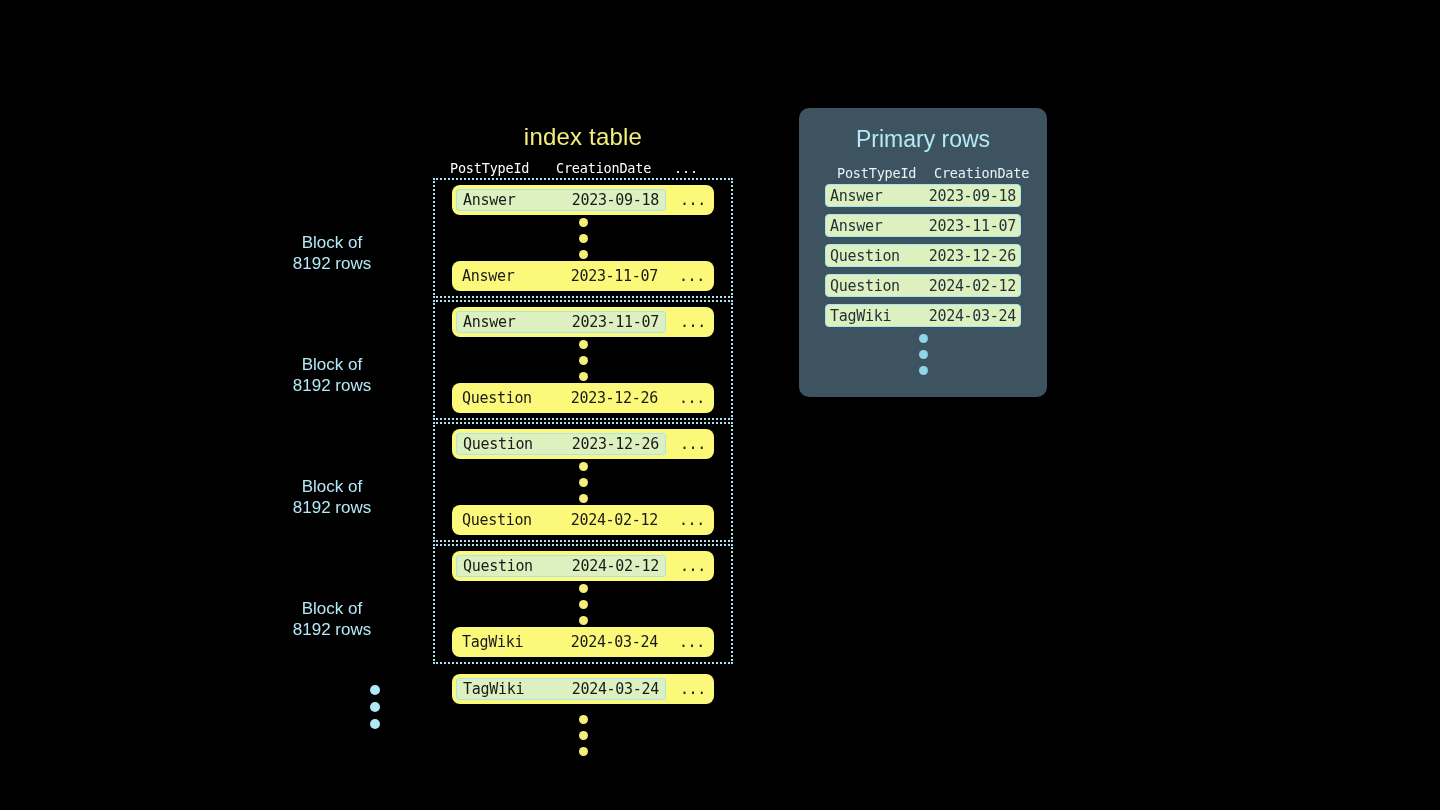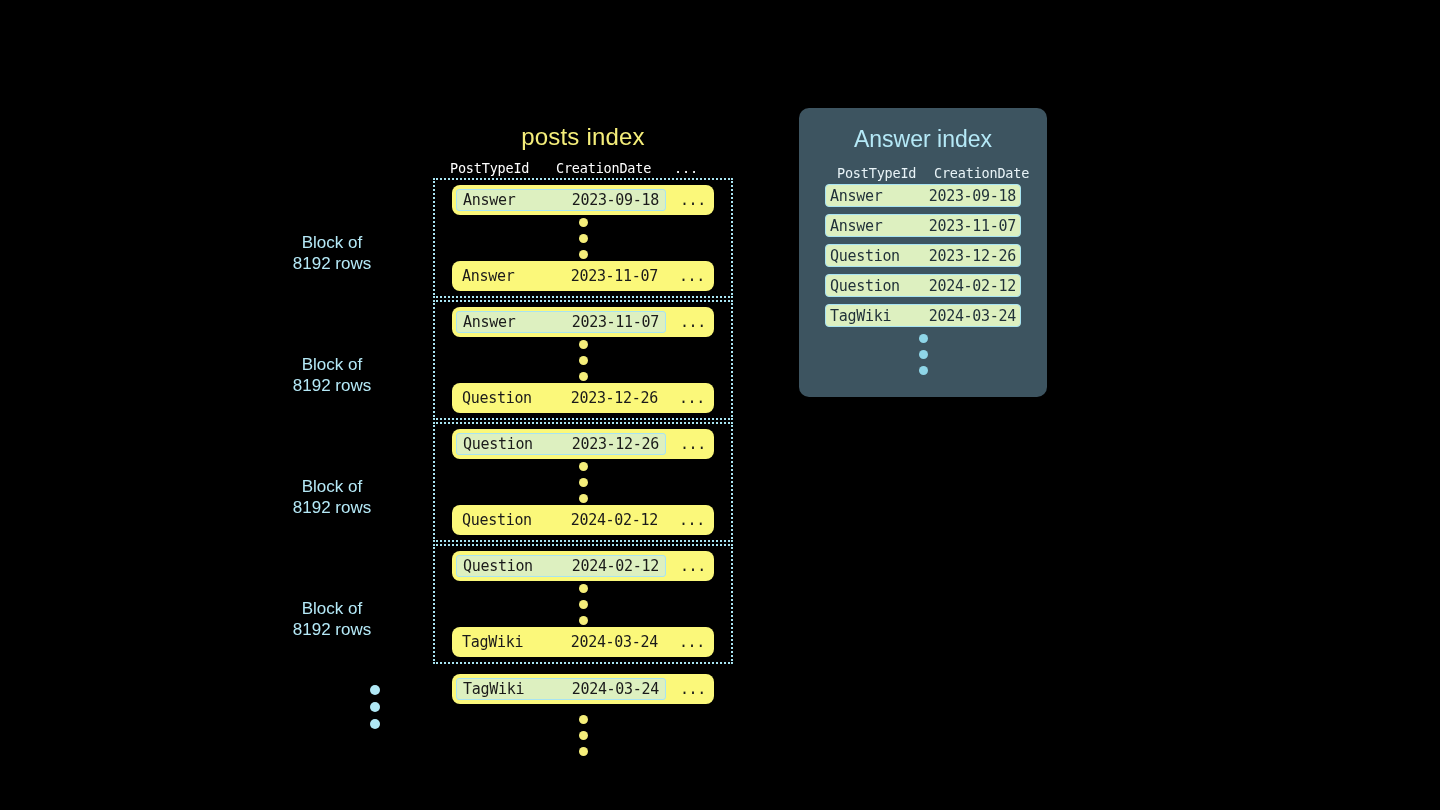--- a/index.html
+++ b/index.html
@@ -225,21 +225,21 @@
     width: 9px; height: 9px;
     border-radius: 50%;
     background: #8fd6e8;
   }
 </style>
 </head>
 <body>
 
 <div id="posts-table">
 
-  <div id="posts-title">posts index</div>
+  <div id="posts-title">index table</div>
 
   <div class="col-headers">
     <span class="ch-type">PostTypeId</span>
     <span class="ch-date">CreationDate</span>
     <span class="ch-dots">...</span>
   </div>
 
   <div class="block">
     <div class="block-label">Block of
 8192 rows</div>
@@ -353,21 +353,21 @@
 </div>
 
 <div id="left-bottom-dots">
   <span></span>
     <span></span>
     <span></span>
 </div>
 
 <div id="primary-index">
 
-  <div id="index-title">Answer index</div>
+  <div id="index-title">Primary rows</div>
 
   <div id="index-headers">
     <span class="ih-type">PostTypeId</span>
     <span class="ih-date">CreationDate</span>
   </div>
 
   <div class="index-pill">
     <span class="ip-type">Answer</span>
     <span class="ip-date">2023-09-18</span>
   </div>

